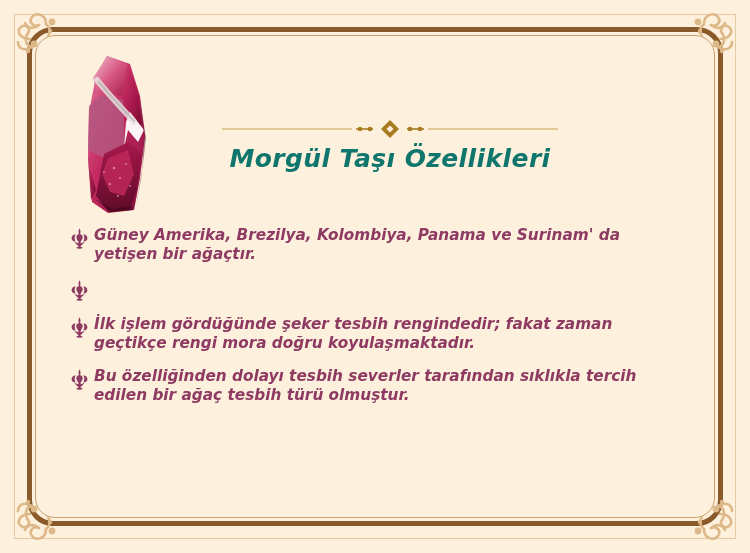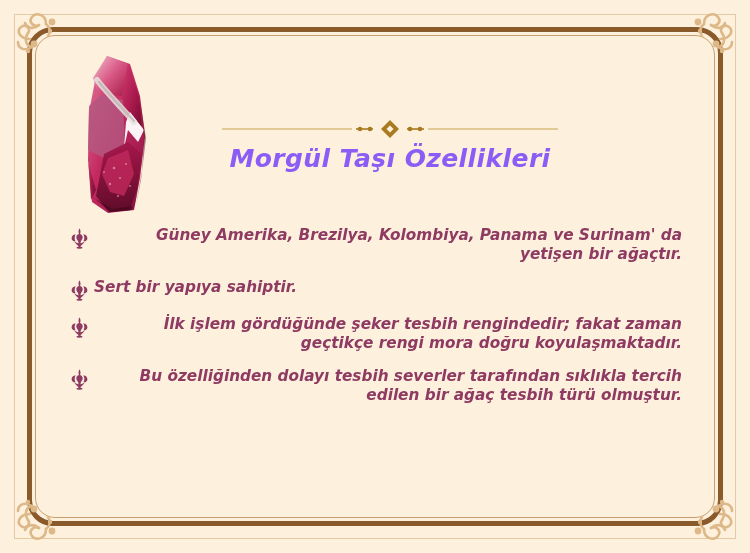--- a/index.html
+++ b/index.html
@@ -93,40 +93,39 @@
     display: block;
   }
   .title {
     margin: 0;
     padding-top: 4px;
     font-family: "DejaVu Sans", sans-serif;
     font-style: italic;
     font-weight: 700;
     font-size: 25px;
     letter-spacing: 0.4px;
-    color: #8b5cf6;
+    color: #0f766e;
     white-space: nowrap;
   }
 
   
   .features {
     position: absolute;
     left: 70px;
     top: 226px;
     width: 612px;
     list-style: none;
     margin: 0;
     padding: 0;
   }
   .feature {
     position: relative;
     display: flex;
     align-items: flex-start;
     margin-bottom: 14px;
-    text-align: right;
   }
   .bullet-icon {
     flex: 0 0 auto;
     width: 19px;
     height: 22px;
     margin-right: 5px;
     margin-top: 1px;
   }
   .feature-text {
     font-family: "DejaVu Sans", sans-serif;
@@ -323,21 +322,20 @@
             <path d="M9.5 7.0 C7.6 7.0 6.3 8.4 6.3 10.2 C6.3 12.3 8.0 13.8 9.5 15.8 C11.0 13.8 12.7 12.3 12.7 10.2 C12.7 8.4 11.4 7.0 9.5 7.0 Z"></path>
             <path d="M5.6 7.2 C3.2 7.4 1.4 9.2 1.6 11.4 C1.8 13.4 3.6 14.6 5.6 14.2 C4.4 12.6 4.3 9.6 5.6 7.2 Z"></path>
             <path d="M13.4 7.2 C15.8 7.4 17.6 9.2 17.4 11.4 C17.2 13.4 15.4 14.6 13.4 14.2 C14.6 12.6 14.7 9.6 13.4 7.2 Z"></path>
             <rect x="8.4" y="13.0" width="2.2" height="7.6" rx="1"></rect>
             <path d="M4.2 14.4 C5.6 16.6 7.2 18.2 9.2 19.2 L9.2 16.6 C7.6 16.1 5.7 15.4 4.2 14.4 Z"></path>
             <path d="M14.8 14.4 C13.4 16.6 11.8 18.2 9.8 19.2 L9.8 16.6 C11.4 16.1 13.3 15.4 14.8 14.4 Z"></path>
             <ellipse cx="9.5" cy="20.8" rx="3.1" ry="1.0"></ellipse>
           </g>
         </svg>
       </span>
-      <span class="feature-text">Sert bir yapıya sahiptir.</span>
     </li>
 
     <li class="feature">
       <span class="bullet-icon">
         <svg width="19" height="22" viewBox="0 0 19 22">
           <g fill="#8e3a62">
             <path d="M9.5 1.2 C8.1 3.6 8.2 6.0 9.5 8.0 C10.8 6.0 10.9 3.6 9.5 1.2 Z"></path>
             <path d="M9.5 7.0 C7.6 7.0 6.3 8.4 6.3 10.2 C6.3 12.3 8.0 13.8 9.5 15.8 C11.0 13.8 12.7 12.3 12.7 10.2 C12.7 8.4 11.4 7.0 9.5 7.0 Z"></path>
             <path d="M5.6 7.2 C3.2 7.4 1.4 9.2 1.6 11.4 C1.8 13.4 3.6 14.6 5.6 14.2 C4.4 12.6 4.3 9.6 5.6 7.2 Z"></path>
             <path d="M13.4 7.2 C15.8 7.4 17.6 9.2 17.4 11.4 C17.2 13.4 15.4 14.6 13.4 14.2 C14.6 12.6 14.7 9.6 13.4 7.2 Z"></path>

